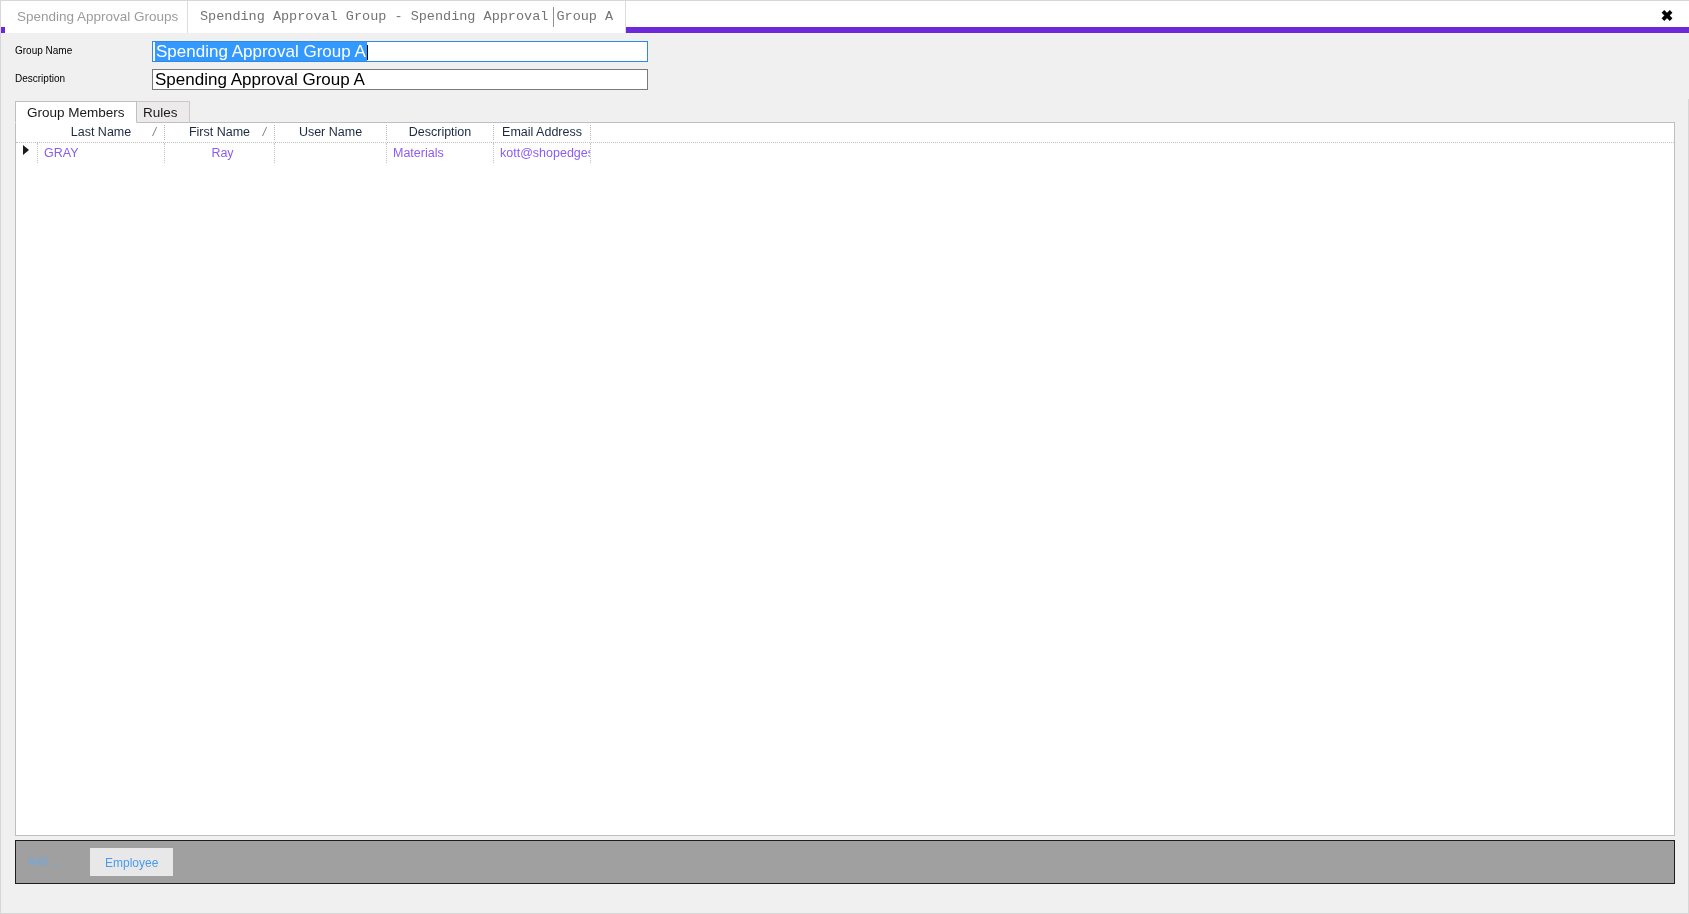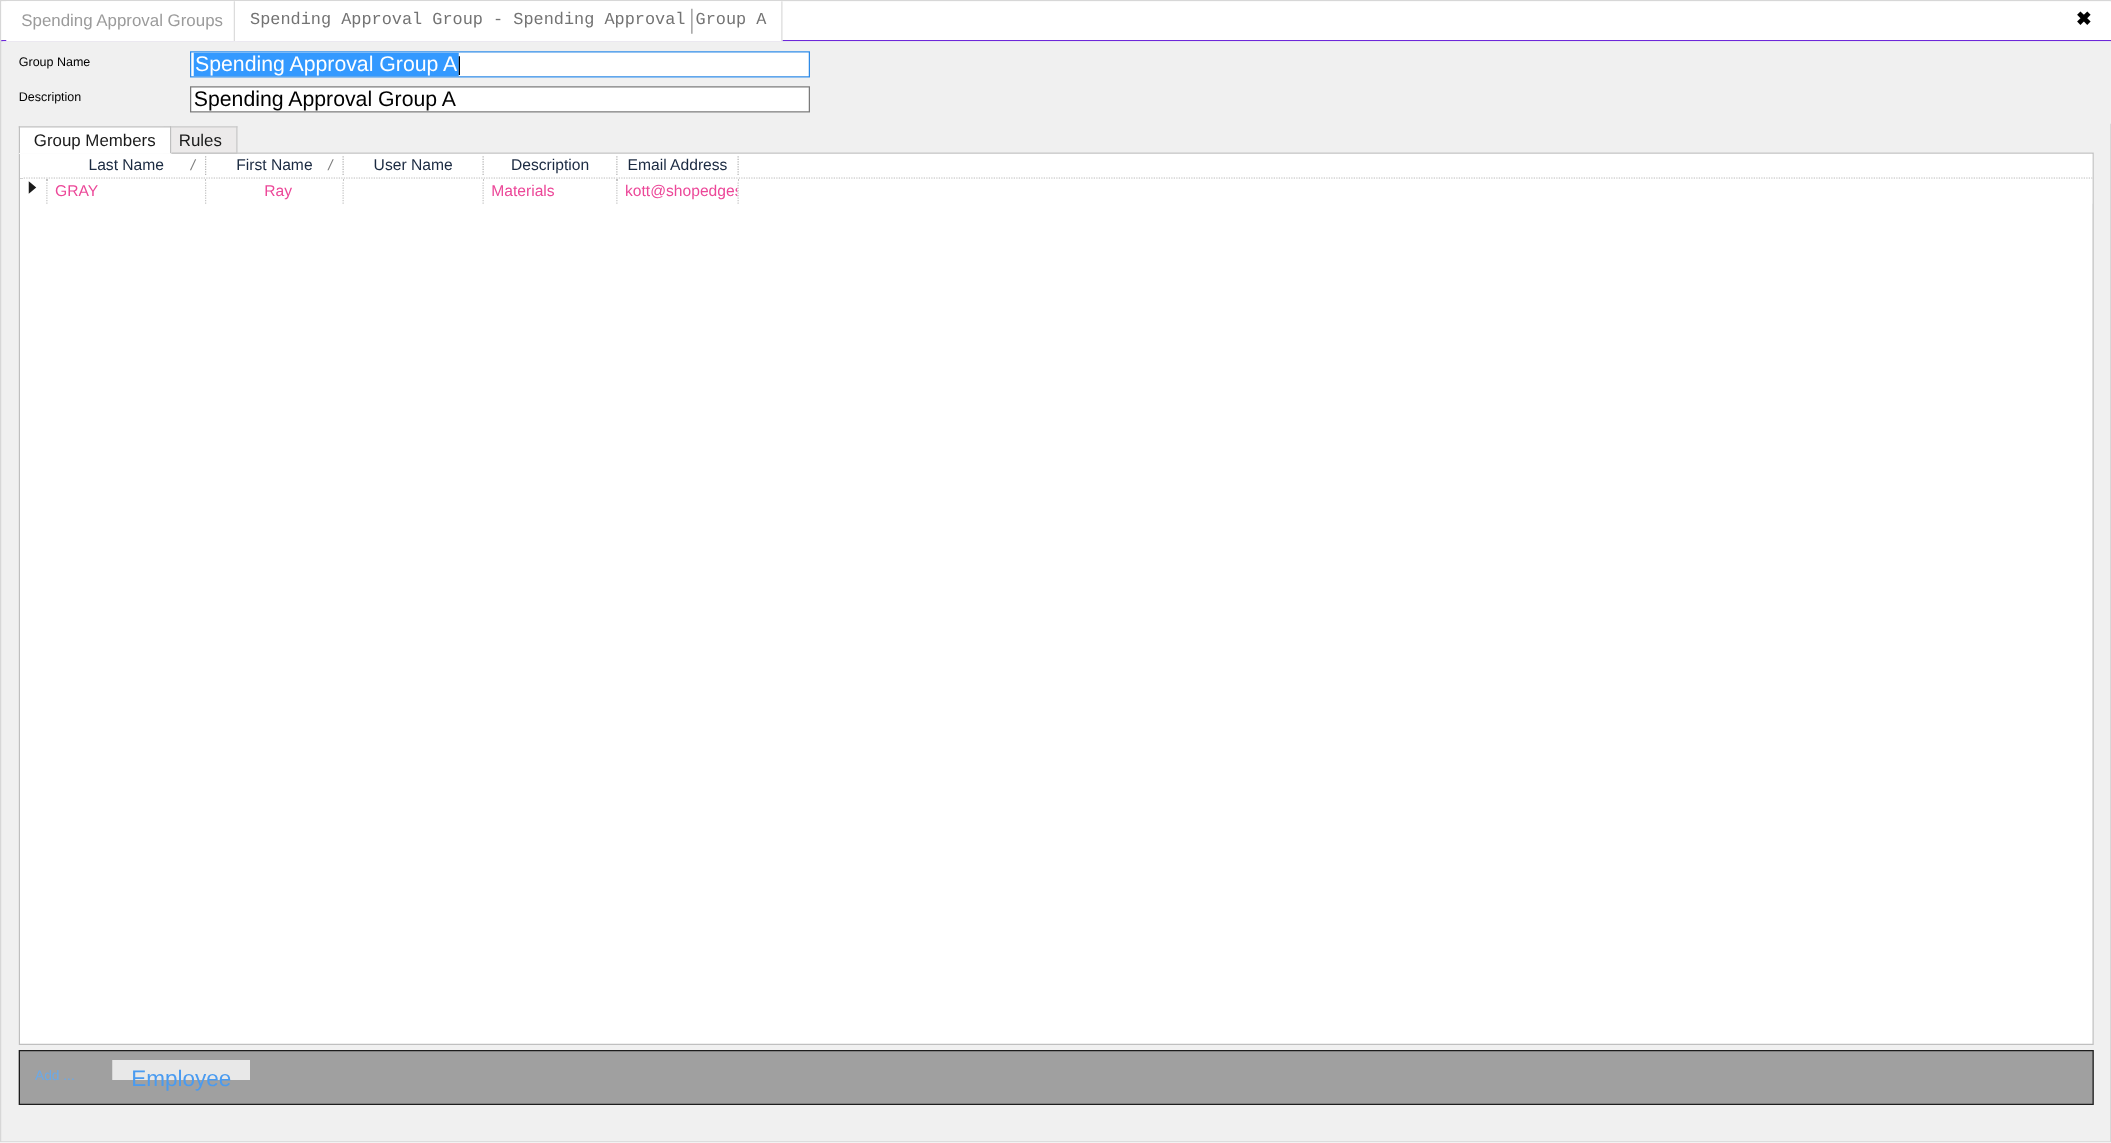--- a/index.html
+++ b/index.html
@@ -29,21 +29,21 @@
   }
 
   
   #tabstrip {
     position: absolute;
     left: 0; top: 0;
     width: 1689px;
     height: 32px;
     background: #ffffff;
     box-sizing: border-box;
-    border-bottom: 1px solid #6d28d9;
+    border-bottom: 6px solid #6d28d9;
   }
   .top-tab {
     position: absolute;
     top: 0;
     height: 32px;
     line-height: 32px;
     padding: 0 12px;
     white-space: nowrap;
     font-size: 13.5px;
     box-sizing: border-box;
@@ -218,21 +218,21 @@
     position: relative;
     height: 20px;
     background: #ffffff;
   }
   .dcell {
     position: absolute;
     top: 0;
     height: 20px;
     line-height: 20px;
     font-size: 12.5px;
-    color: #ec4899;
+    color: #8b5cf6;
     box-sizing: border-box;
     padding-left: 6px;
     white-space: nowrap;
     overflow: hidden;
   }
   .dsep {
     position: absolute;
     top: 0;
     width: 1px;
     height: 20px;
@@ -264,26 +264,26 @@
     left: 12px;
     top: 14px;
     font-size: 11px;
     color: #6aa9e8;
     white-space: nowrap;
   }
   #employee-btn {
     position: absolute;
     left: 74px;
     top: 7px;
-    height: 16px;
+    height: 28px;
     line-height: 28px;
     padding: 0 14px;
     background: #e8e8e8;
     color: #4a9bf0;
-    font-size: 18px;
+    font-size: 12px;
     white-space: nowrap;
     cursor: pointer;
     box-sizing: border-box;
     border: 1px solid #e8e8e8;
     text-align: center;
   }
 </style>
 </head>
 <body>
 

